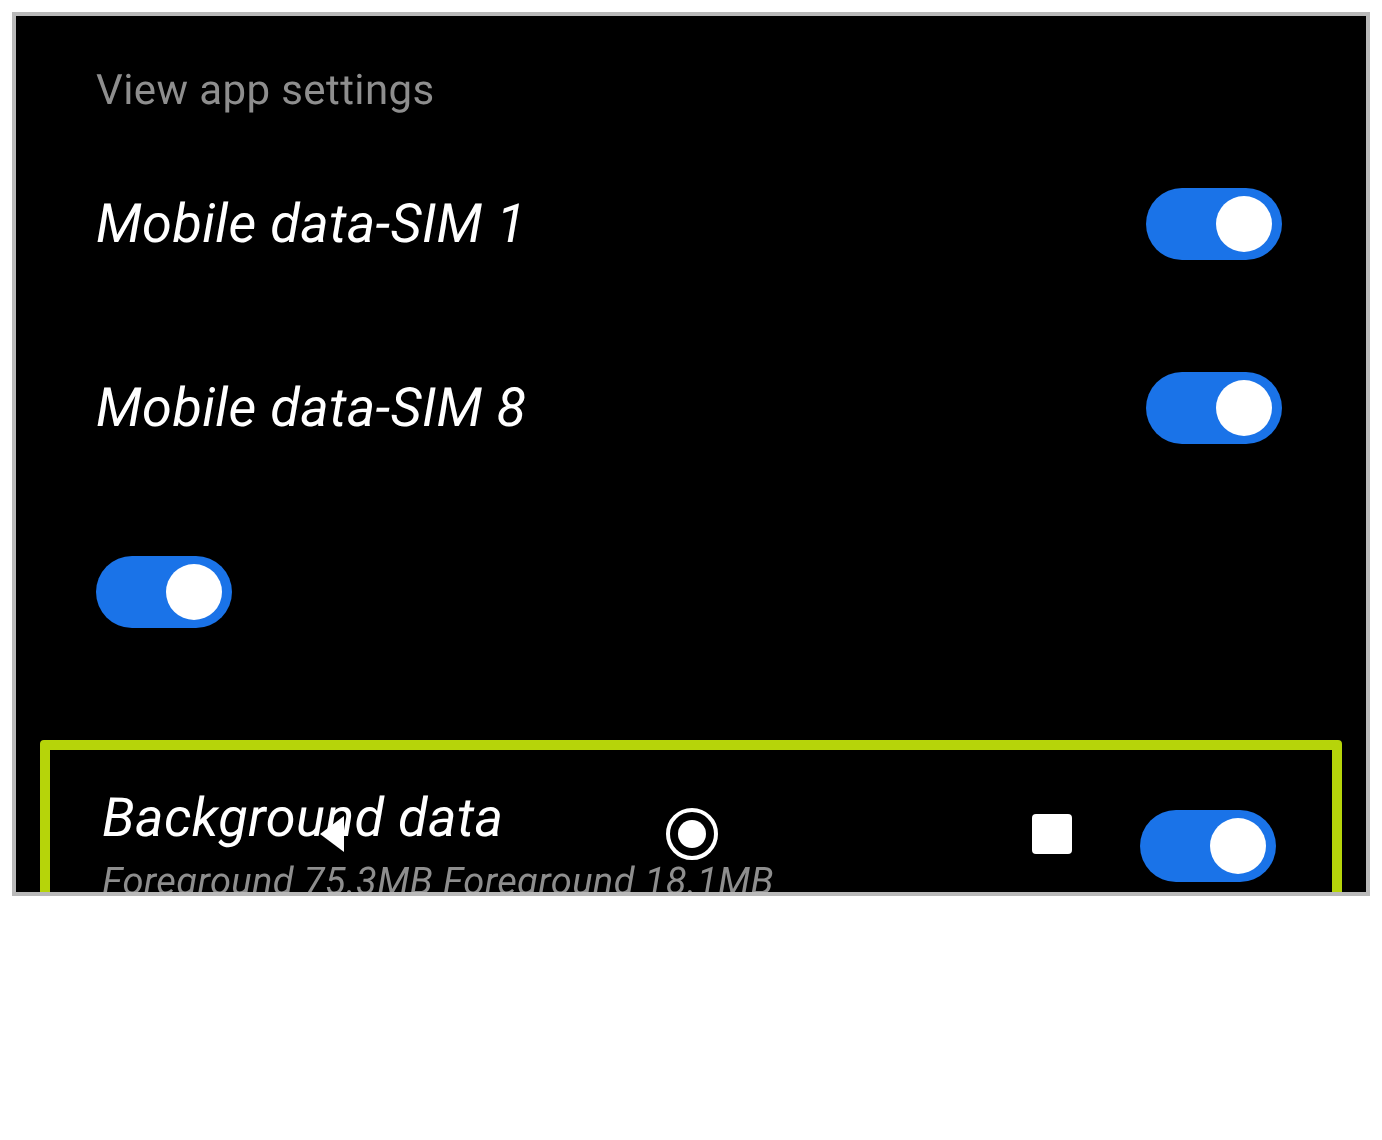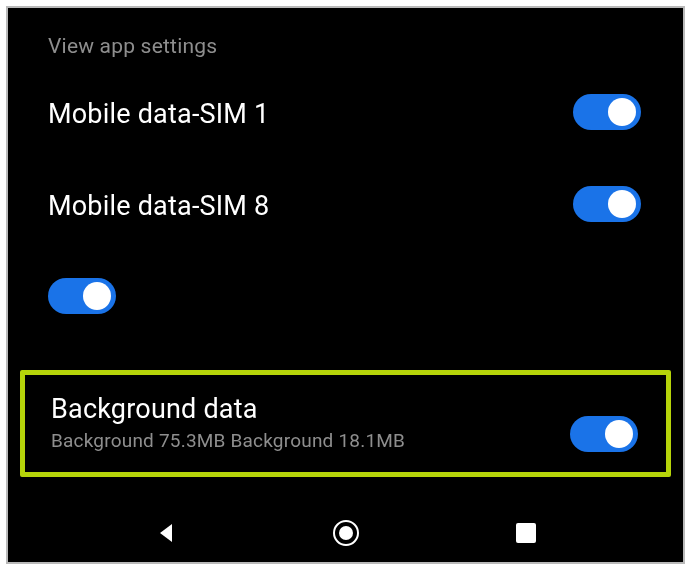--- a/index.html
+++ b/index.html
@@ -7,40 +7,41 @@
   body {
     background: #ffffff;
     font-family: -apple-system, Roboto, "Segoe UI", Arial, sans-serif;
     display: flex;
     align-items: flex-start;
     justify-content: flex-start;
   }
   .device {
     margin: 6px;
     width: 679px;
-    height: 558px;
+    height: 442px;
     background: #000000;
     border: 2px solid #b9b9b9;
     position: relative;
     overflow: hidden;
   }
   .header {
     color: #8e8e8e;
     font-size: 21px;
     padding: 26px 0 8px 40px;
     letter-spacing: 0.2px;
   }
   .list {
     padding: 0 0 0 0;
   }
   .row {
     display: flex;
-    align-items: flex-end;
+    align-items: center;
     justify-content: space-between;
     padding: 28px 42px 28px 40px;
+    font-style: italic;
   }
   .row .texts {
     display: flex;
     flex-direction: column;
     gap: 4px;
   }
   .row .title {
     color: #ffffff;
     font-size: 27px;
     font-weight: 400;
@@ -131,21 +132,21 @@
 
     <div class="row">
       <div class="toggle">
         <div class="knob"></div>
       </div>
     </div>
 
     <div class="row highlight">
       <div class="texts">
         <div class="title">Background data</div>
-        <div class="subtitle">Background 75.3MB  Background 18.1MB</div>
+        <div class="subtitle">Foreground 75.3MB  Foreground 18.1MB</div>
       </div>
       <div class="toggle">
         <div class="knob"></div>
       </div>
     </div>
 
   </div>
 
   <div class="navbar">
     <div class="nav-btn nav-back">

